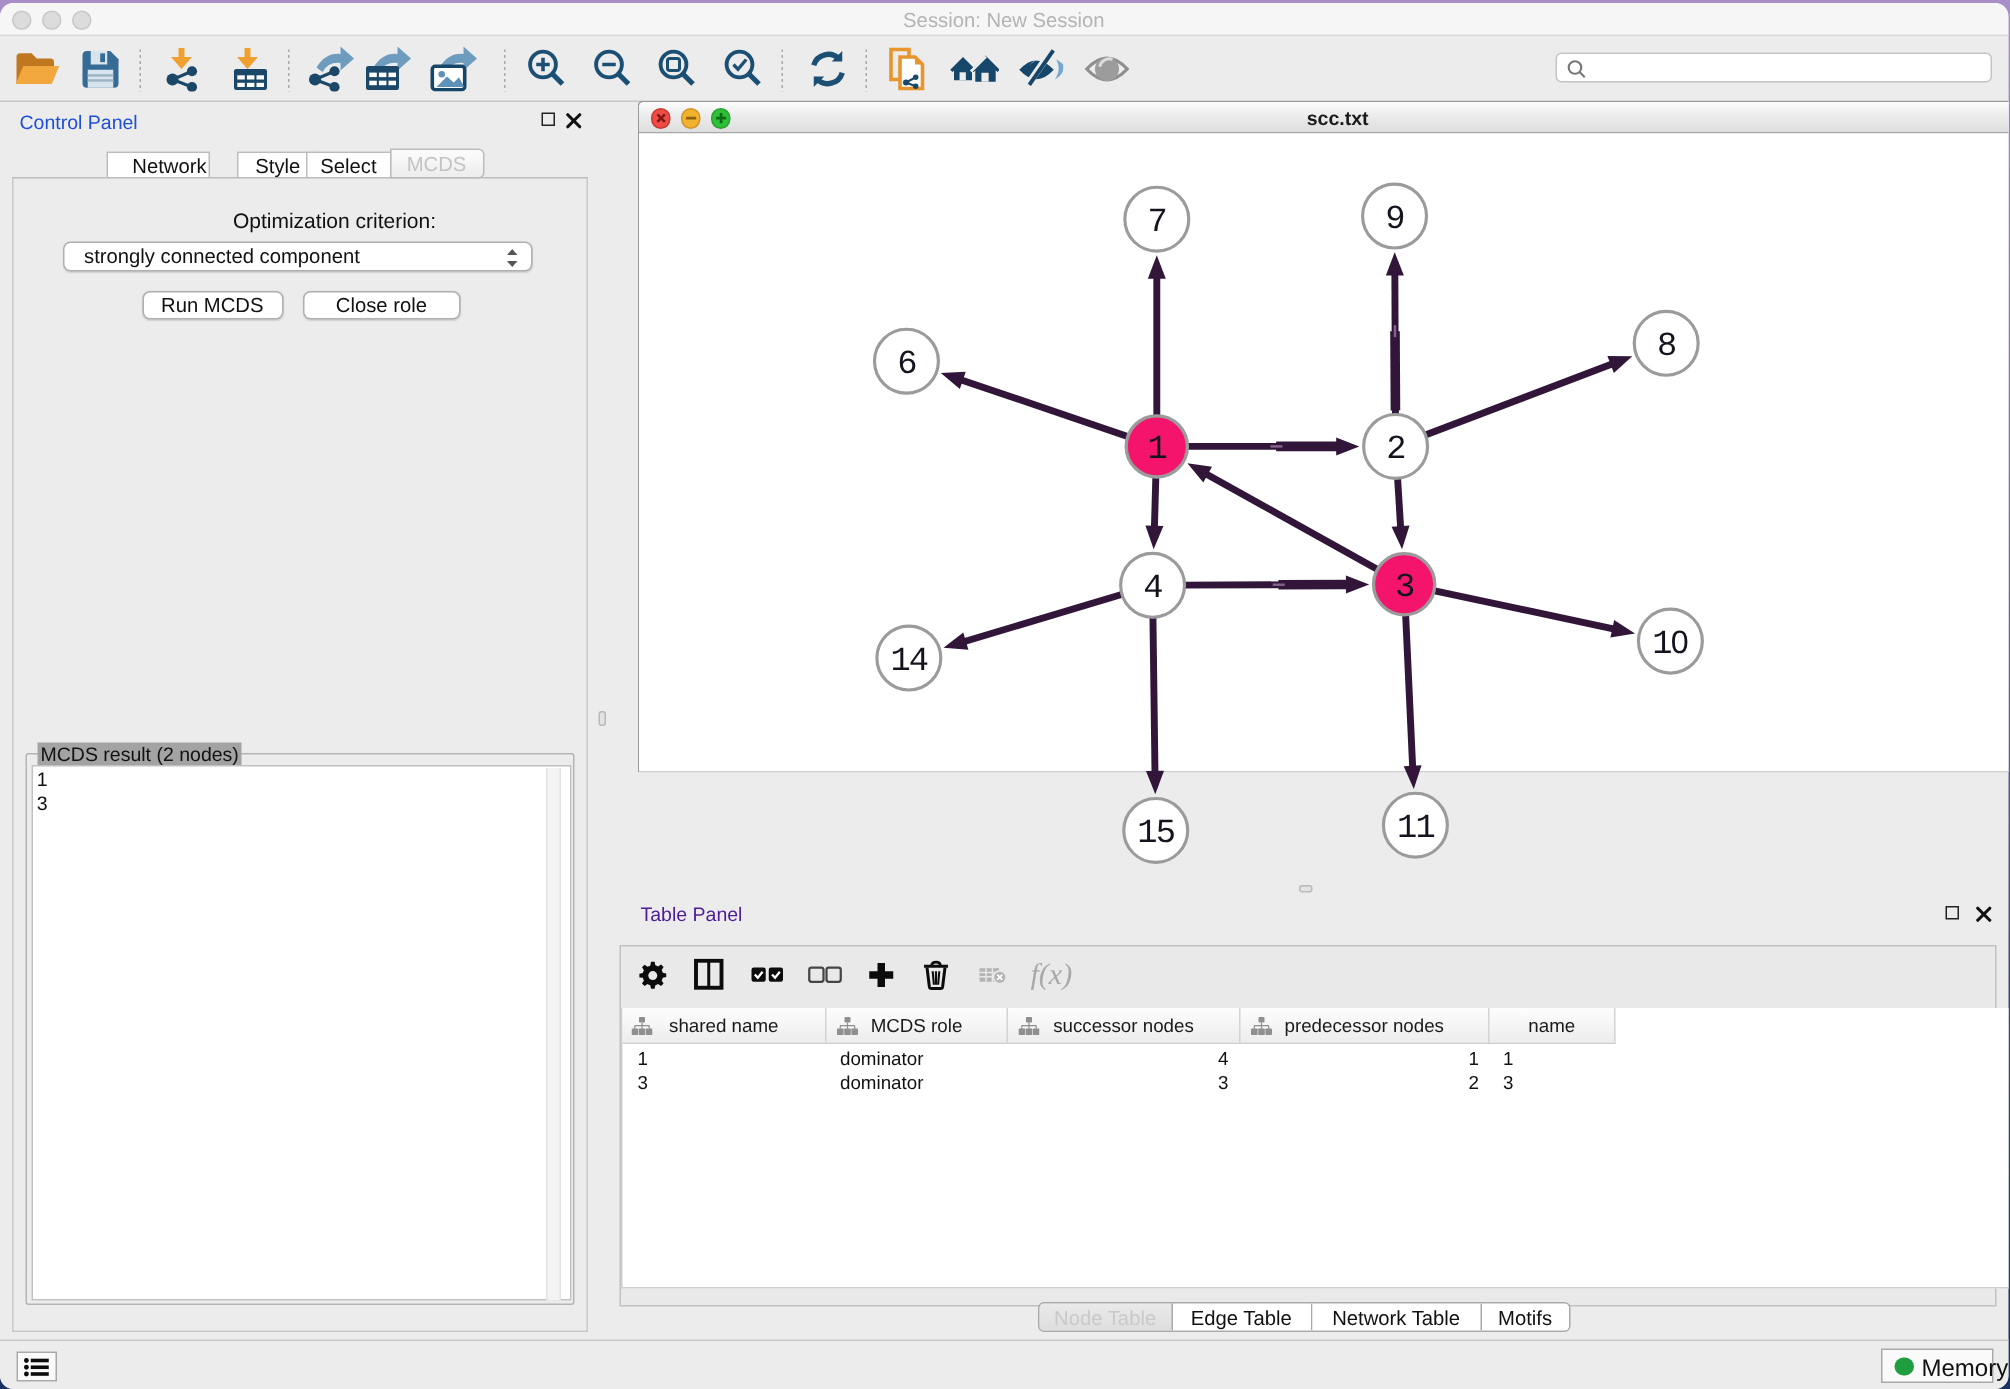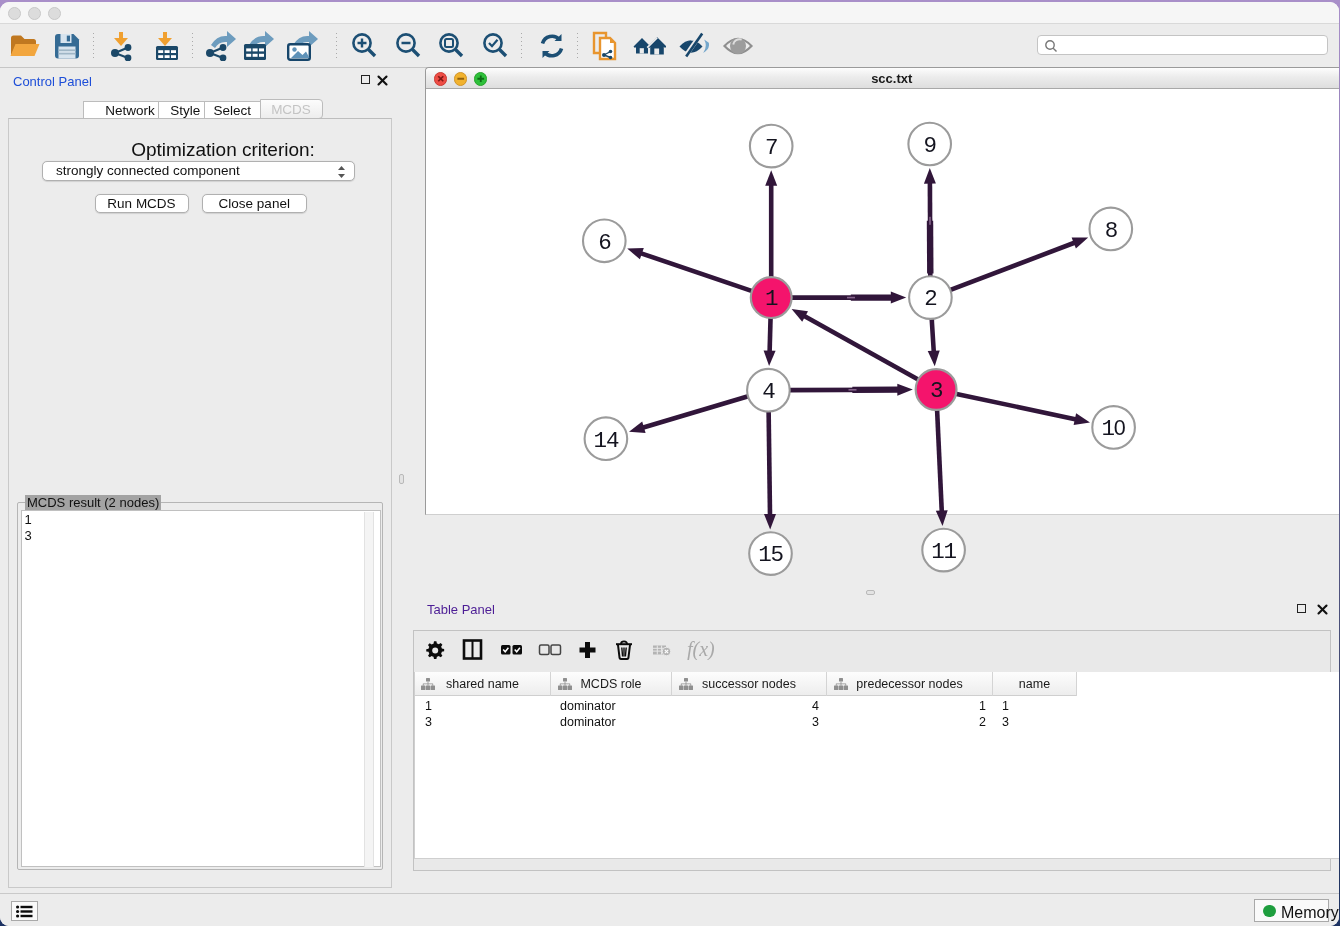--- a/index.html
+++ b/index.html
@@ -22,21 +22,21 @@
 #search { position:absolute; left:1037px; top:10px; width:291px; height:20px;
   background:#fff; border:1px solid #c4c4c4; border-radius:4px; }
 
 #cp-title { position:absolute; left:13px; top:72px; font-size:13px; color:#1d4ed8; }
 .winbtn-sq { position:absolute; width:9px; height:9px; border:1.6px solid #222; }
 #cp-border { position:absolute; left:8px; top:116px; width:383.5px; height:770px;
   border:1px solid #c9c9c9; border-top:1px solid #bdbdbd; background:#ececec; }
 .tab { position:absolute; top:99px; height:18px; background:#fff; border:1px solid #bcbcbc;
   font-size:13.5px; color:#111; text-align:center; line-height:17px; }
 #opt-label { position:absolute; left:8px; width:384px; top:137px; text-align:center;
-  font-size:19px; color:#111;padding-left:46px; }
+  font-size:14px; color:#111;padding-left:46px; }
 #dropdown { position:absolute; left:42px; top:159.5px; width:313px; height:20px;
   background:#fff; border:1px solid #b0b0b0; border-radius:5px;
   font-size:13.5px; color:#111; line-height:18px; padding-left:13px;
   box-shadow:0 0.5px 1px rgba(0,0,0,0.12); }
 .btn { position:absolute; top:192.5px; height:18.5px; background:#fff; border:1px solid #b0b0b0;
   border-radius:5px; font-size:13.5px; color:#111; text-align:center; line-height:18px;
   box-shadow:0 0.5px 1px rgba(0,0,0,0.12); }
 #fieldset { position:absolute; left:17px; top:500px; width:366px; height:368px;
   border:1px solid #b5b5b5; border-radius:2px; }
 #fieldset-legend { position:absolute; left:25px; top:493px; background:#a3a3a3;
@@ -75,20 +75,21 @@
 #membtn { position:absolute; left:1254px; top:897px; width:75px; height:23.5px;
   background:#fafafa; border:1px solid #a9a9a9; font-size:16px; color:#111; }
 </style>
 </head>
 <body>
 <div id="win">
   <div id="titlebar">
     <div class="tl" style="left:8px"></div>
     <div class="tl" style="left:28px"></div>
     <div class="tl" style="left:48px"></div>
+    <div id="apptitle">Session: New Session</div>
   </div>
   <div id="toolbar">
     <div class="sep" style="left:93px"></div>
     <div class="sep" style="left:192px"></div>
     <div class="sep" style="left:336px"></div>
     <div class="sep" style="left:521px"></div>
     <div class="sep" style="left:577px"></div>
 
     <svg class="ticon" style="left:8px" width="33" height="30" viewBox="0 0 33 30">
       <path d="M3 25 V7 q0-2.5 2.5-2.5 h7.5 l3.5 3.5 h9 q2.5 0 2.5 2.5 v3 h-20 z" fill="#c07820"></path>
@@ -244,34 +245,34 @@
 
   <div id="cp-title">Control Panel</div>
   <div class="winbtn-sq" style="left:361px; top:73.5px"></div>
   <svg class="abs" style="left:377px; top:73px" width="11" height="11" viewBox="0 0 11 11">
     <g stroke="#111" stroke-width="2.1" stroke-linecap="round">
         <line x1="1.5" y1="1.5" x2="9.5" y2="9.5"></line>
         <line x1="9.5" y1="1.5" x2="1.5" y2="9.5"></line>
       </g>
     </svg>
   <div id="cp-border"></div>
-  <div class="tab" style="left:83px; width:79px;padding-left:15px;">Network</div>
+  <div class="tab" style="left:71px; width:69px;padding-left:15px;">Network</div>
   <div class="tab" style="left:158px; width:54.5px;">Style</div>
   <div class="tab" style="left:204px; width:56.5px;">Select</div>
   <div class="tab" style="left:259.5px; width:63px; top:97.5px; height:20px; line-height:19px;
        color:#c4c4c4; background:linear-gradient(180deg,#fcfcfc,#ededed); border-radius:0 4px 4px 0;">MCDS</div>
   <div id="opt-label">Optimization criterion:</div>
   <div id="dropdown">strongly connected component
     <svg style="position:absolute;right:8px;top:3px" width="9" height="14" viewBox="0 0 9 14">
       <path d="M4.5 1 L8 5 H1 z" fill="#555"></path>
         <path d="M4.5 13 L1 9 H8 z" fill="#555"></path>
     </svg>
   </div>
   <div class="btn" style="left:94.5px; width:94px;">Run MCDS</div>
-  <div class="btn" style="left:202px; width:104.5px;">Close panel</div>
+  <div class="btn" style="left:202px; width:104.5px;">Close role</div>
   <div id="fieldset"></div>
   <div id="mcds-list">
     <div id="mcds-scroll"></div>
     <div style="position:absolute;left:3px;top:1px;">1</div>
     <div style="position:absolute;left:3px;top:17px;">3</div>
   </div>
   <div id="fieldset-legend">MCDS result (2 nodes)</div>
 
   <div class="handle" style="left:399px; top:472.5px; width:5px; height:10px;"></div>
   <div class="handle" style="left:865.5px; top:588px; width:9px; height:5px;"></div>
@@ -466,20 +467,26 @@
     <div class="td" style="left:145px; top:26px;">dominator</div>
     <div class="td" style="left:145px; top:42px;">dominator</div>
     <div class="td" style="left:304px; top:26px; width:100px; text-align:right;">4</div>
     <div class="td" style="left:304px; top:42px; width:100px; text-align:right;">3</div>
     <div class="td" style="left:471px; top:26px; width:100px; text-align:right;">1</div>
     <div class="td" style="left:471px; top:42px; width:100px; text-align:right;">2</div>
     <div class="td" style="left:587px; top:26px;">1</div>
     <div class="td" style="left:587px; top:42px;">3</div>
   </div>
 
+  <div style="position:absolute; left:692px; top:866.5px; height:20px; border:1px solid #a9a9a9; border-radius:4px; overflow:hidden; display:flex;">
+    <div style="width:88.5px; background:linear-gradient(180deg,#eaeaea,#dedede); color:#c9c9c9; font-size:13.5px; text-align:center; line-height:19px; border-right:1px solid #a9a9a9;">Node Table</div>
+    <div style="width:93px; background:#fff; color:#111; font-size:13.5px; text-align:center; line-height:19px; border-right:1px solid #a9a9a9;">Edge Table</div>
+    <div style="width:113.5px; background:#fff; color:#111; font-size:13.5px; text-align:center; line-height:19px; border-right:1px solid #a9a9a9;">Network Table</div>
+    <div style="width:57.5px; background:#fff; color:#111; font-size:13.5px; text-align:center; line-height:19px;">Motifs</div>
+  </div>
 
   <div id="statusbar"></div>
   <div id="listbtn">
     <svg width="17" height="13" viewBox="0 0 17 13" style="position:absolute;left:4px;top:3px">
       <g fill="#0c0c0c">
         <circle cx="1.6" cy="2" r="1.6"></circle>
           <circle cx="1.6" cy="6.5" r="1.6"></circle>
           <circle cx="1.6" cy="11" r="1.6"></circle>
         <rect x="4.5" y="0.8" width="12" height="2.4"></rect>
           <rect x="4.5" y="5.3" width="12" height="2.4"></rect>

